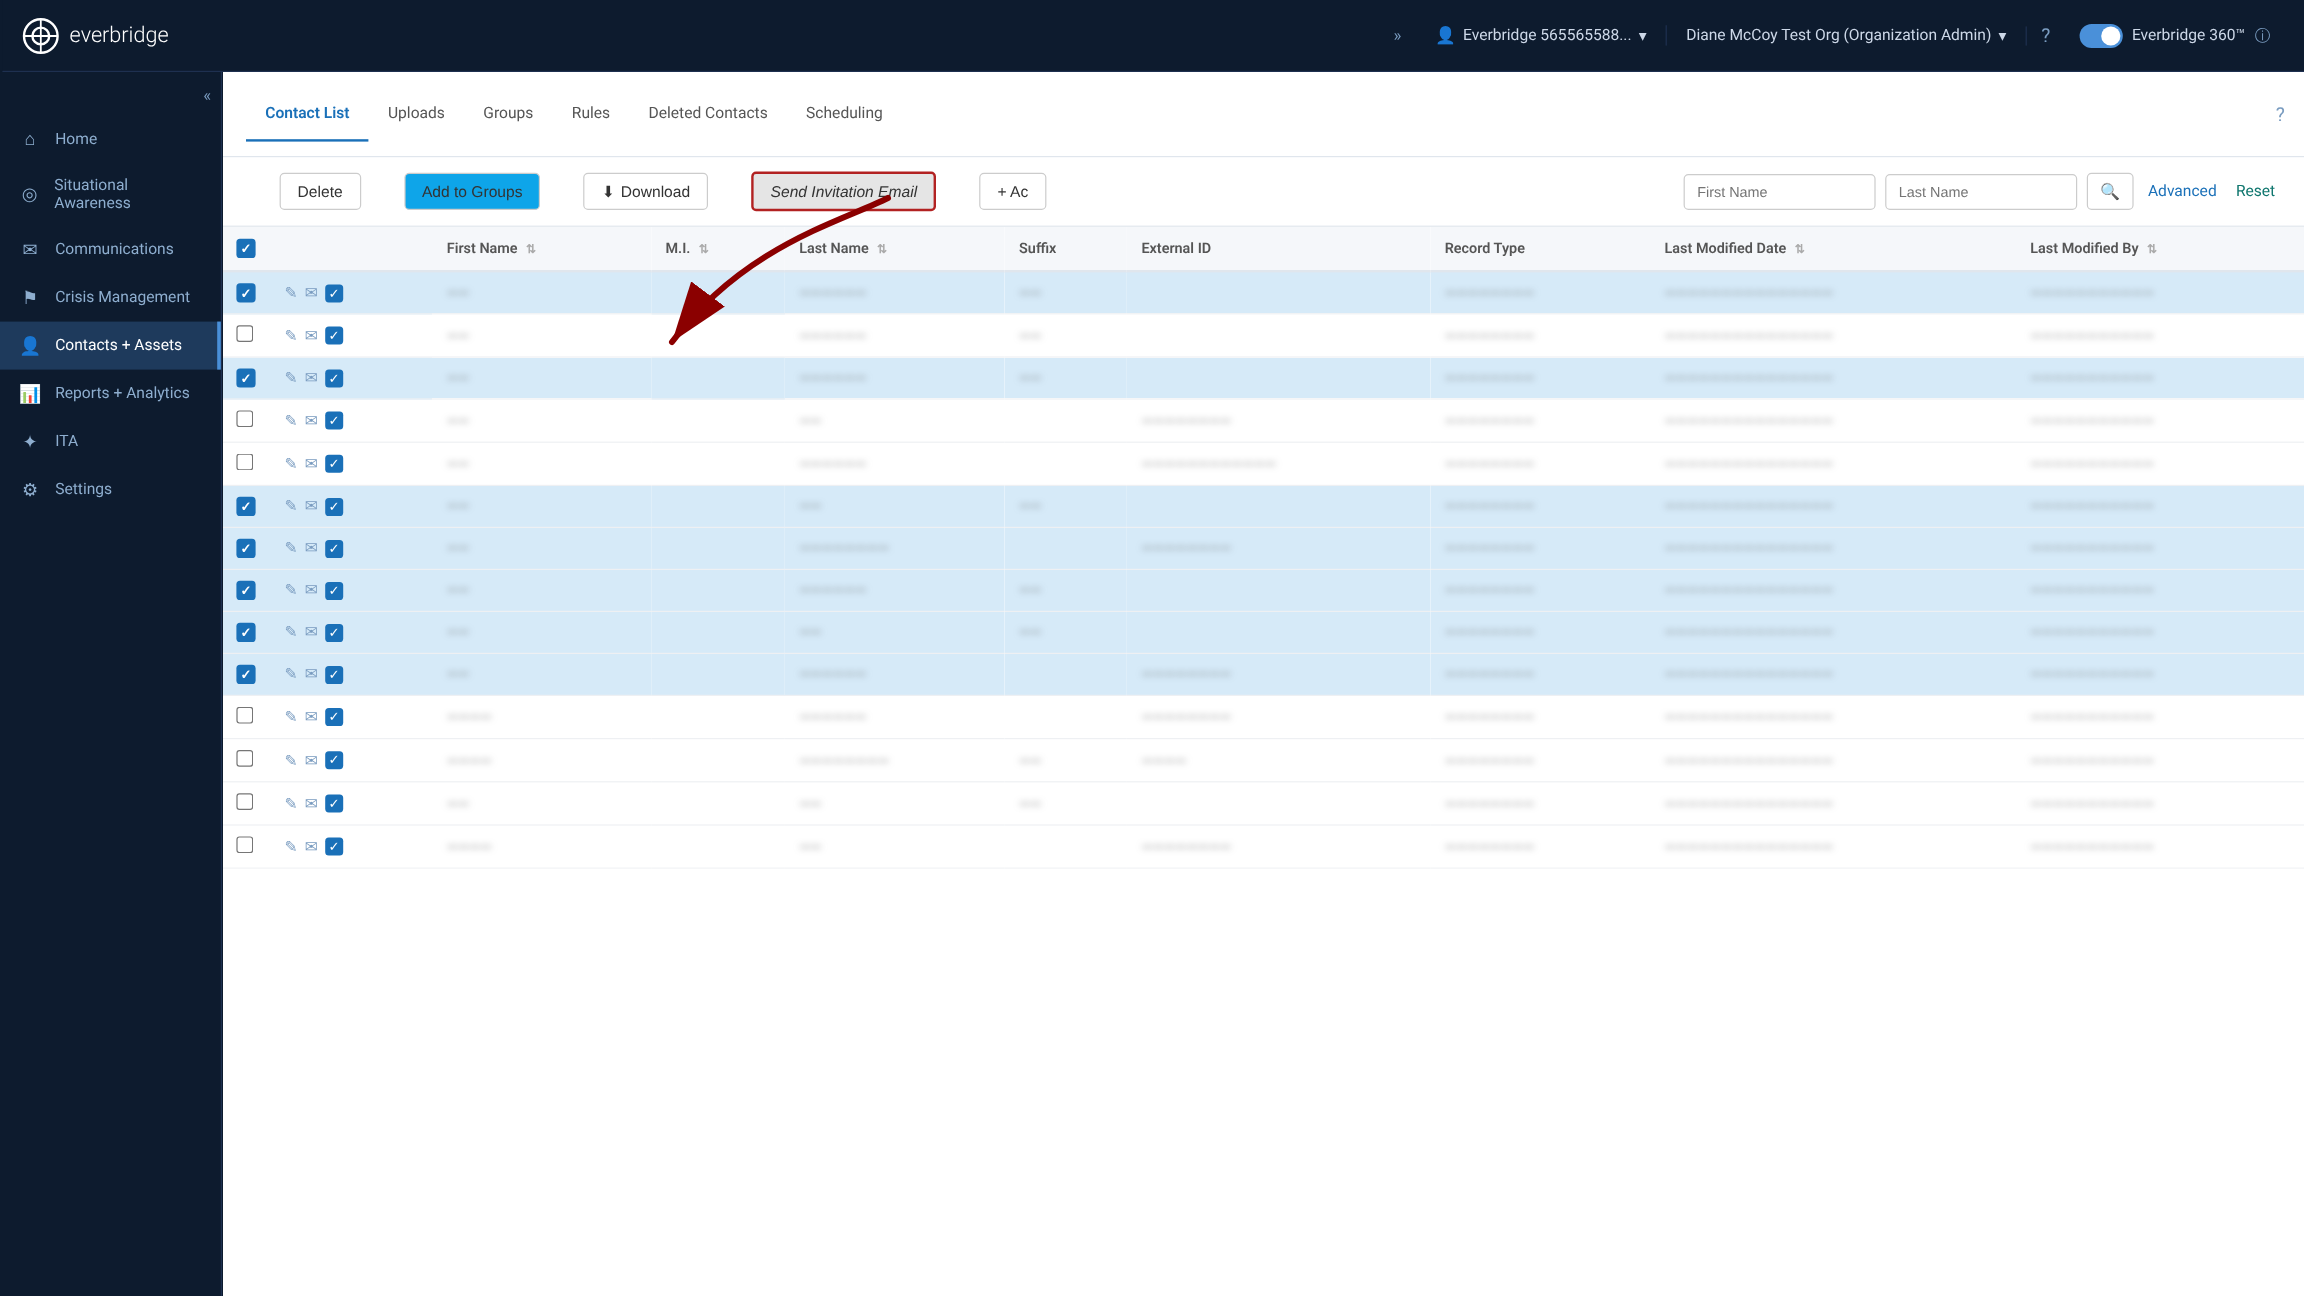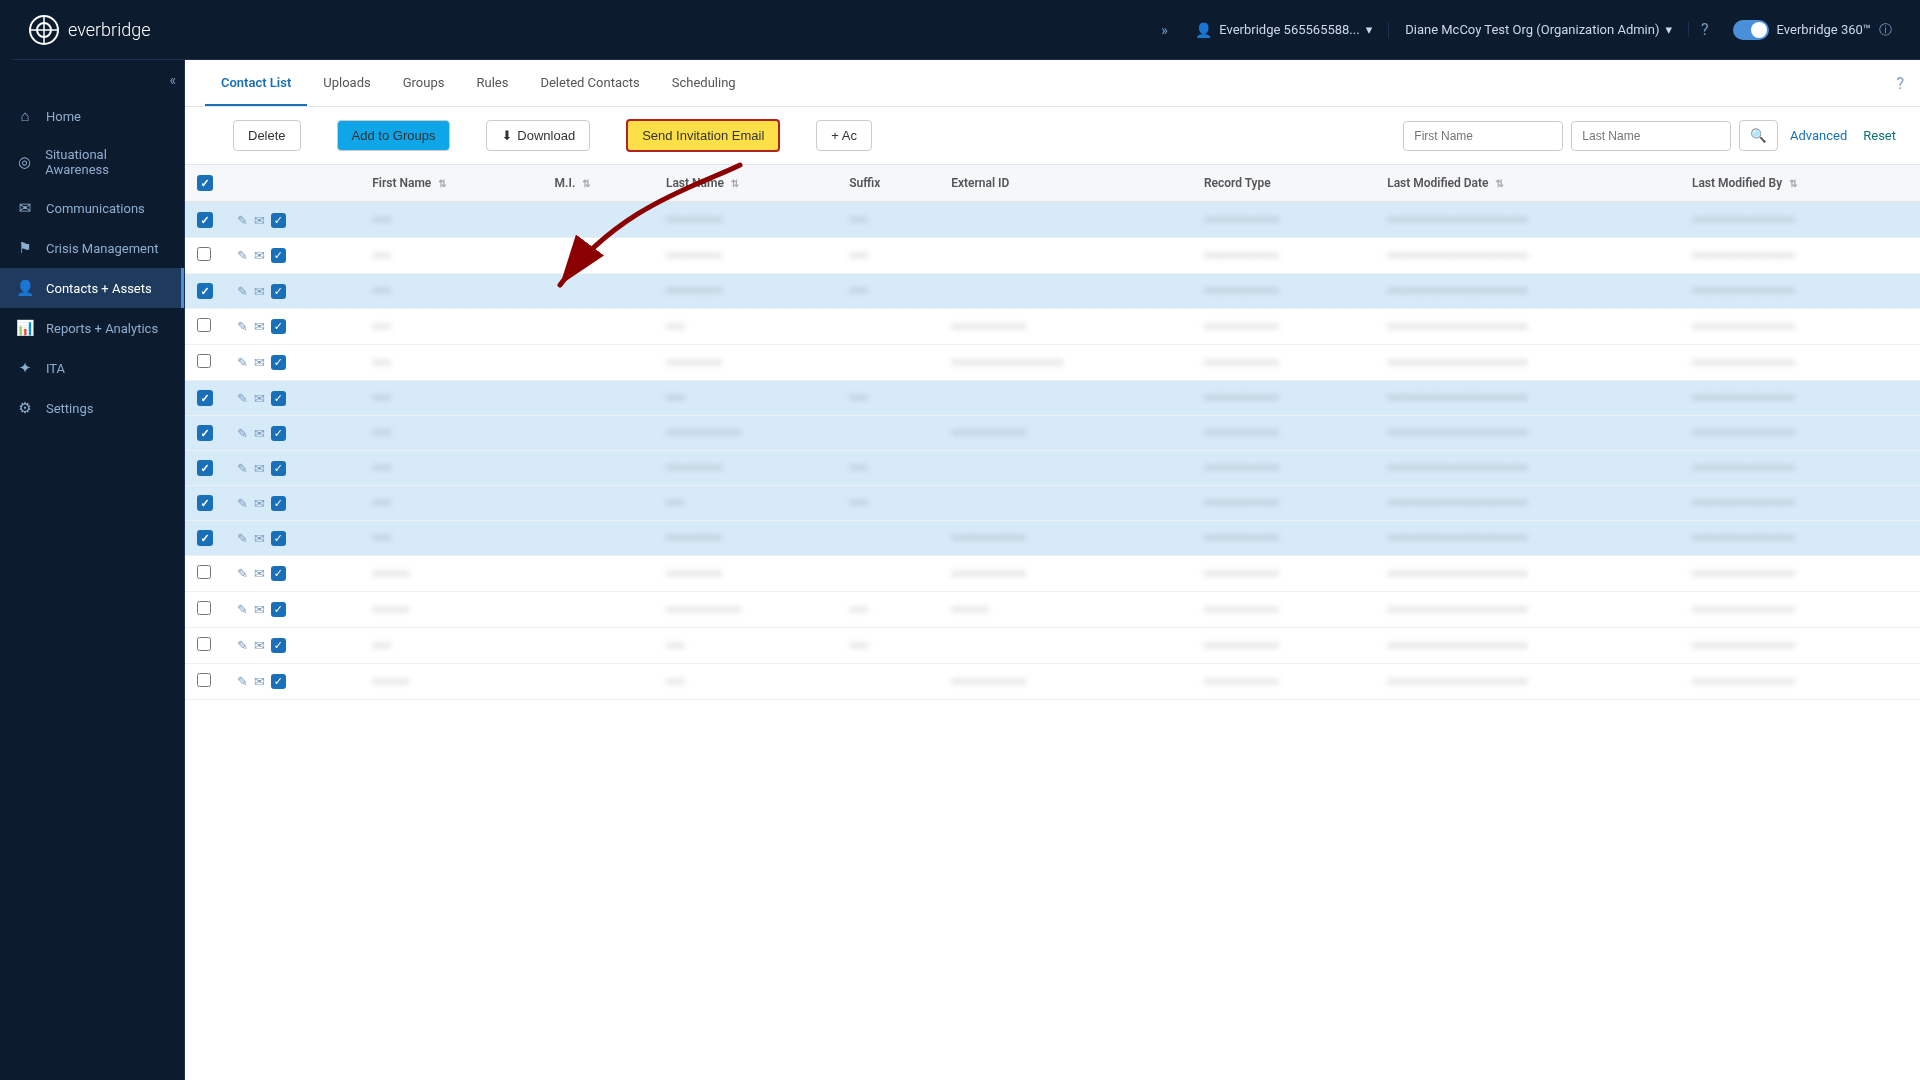--- a/index.html
+++ b/index.html
@@ -7,21 +7,21 @@
 
     
     .topbar {
       background: #0d1b2e;
       height: 60px;
       display: flex;
       align-items: center;
       padding: 0 16px;
       border-bottom: 1px solid #1e3050;
       position: fixed;
-      top: 0; left: 12px; right: 0;
+      top: 0; left: 2px; right: 0;
       z-index: 100;
     }
     .topbar-logo {
       display: flex; align-items: center; gap: 8px;
       color: #fff; font-size: 20px; font-weight: 300;
       width: 185px;
     }
     .topbar-logo svg { width: 32px; height: 32px; }
     .topbar-spacer { flex: 1; }
     .topbar-chevron {
@@ -98,21 +98,21 @@
     .main {
       margin-left: 185px;
       margin-top: 60px;
       background: #fff;
       min-height: calc(1080px - 60px);
     }
 
     
     .tabs {
       display: flex; align-items: center;
-      padding: 1px 20px;
+      padding: 13px 20px;
       border-bottom: 1px solid #e0e6ed;
       background: #fff;
       position: relative;
     }
     .tab {
       padding: 14px 16px;
       color: #555;
       cursor: pointer;
       font-size: 13px;
       border-bottom: 2px solid transparent;
@@ -142,24 +142,25 @@
       cursor: pointer;
       border: 1px solid #ccc;
       background: #fff;
       color: #333;
       display: flex; align-items: center; gap: 5px; margin-left: 28px;
     }
     .btn-delete { background: #fff; }
     .btn-groups { background: #0ea5e9; }
     .btn-download { background: #fff; }
     .btn-invitation {
-      background: #fde047;
+      background: #e5e5e5;
       border: 2px solid #b22222;
       color: #333;
       font-weight: 500;
+      font-style: italic;
     }
     .btn-add { background: #fff; }
 
     .toolbar-spacer { flex: 1; }
     .search-inputs {
       display: flex; align-items: center; gap: 8px;
     }
     .search-input {
       padding: 7px 10px;
       border: 1px solid #ccc;

